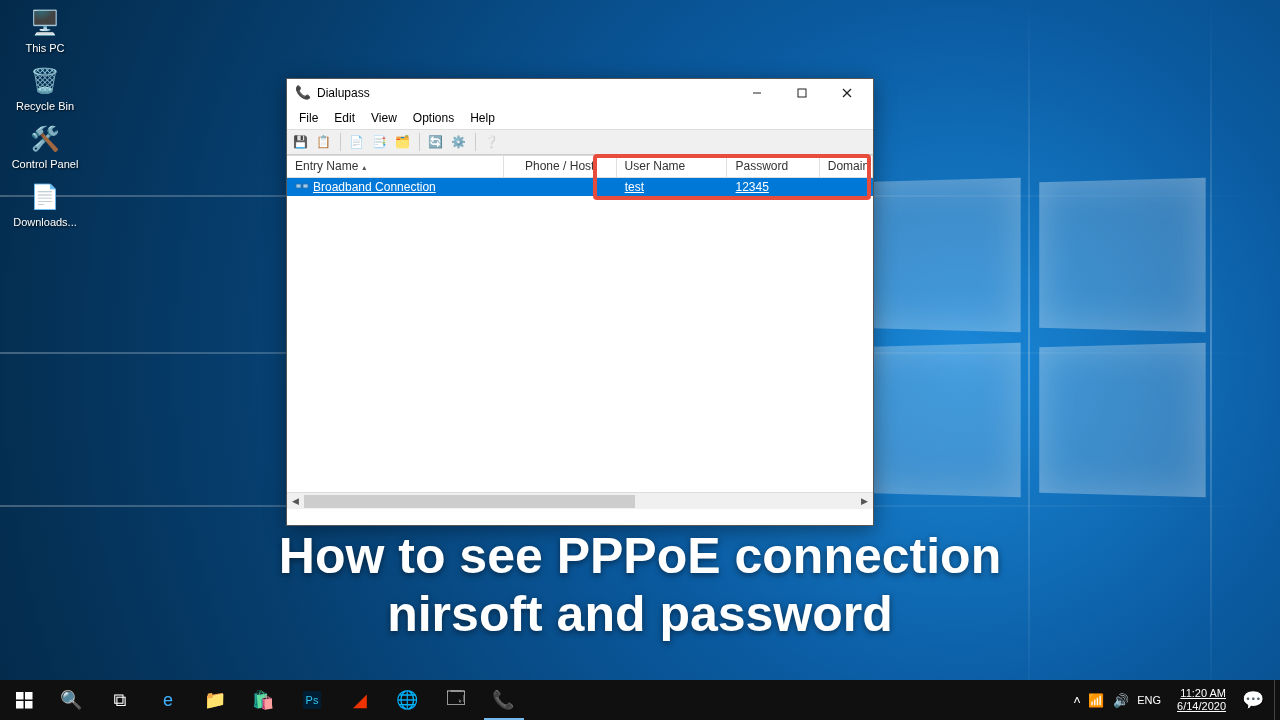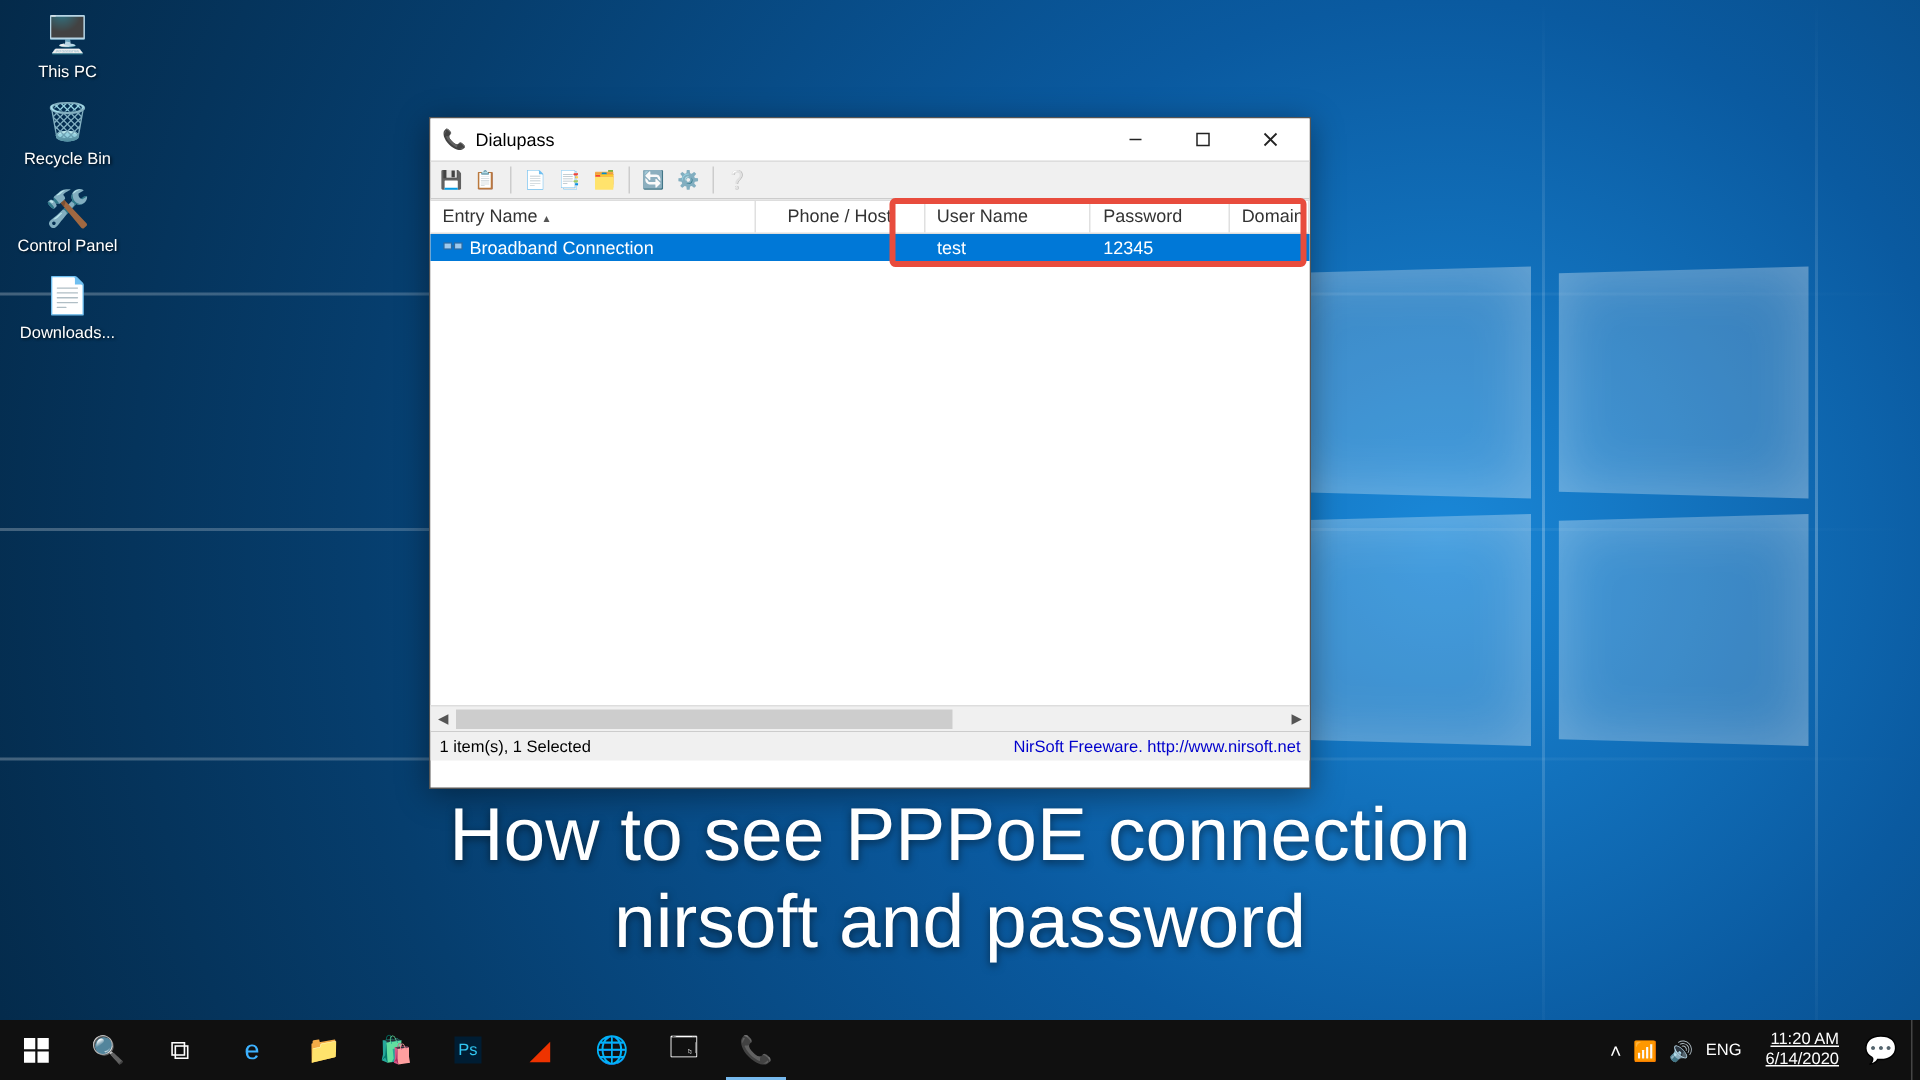--- a/index.html
+++ b/index.html
@@ -55,42 +55,42 @@
 .toolbar { height:26px; background:#f0f0f0; border-top:1px solid #ddd; border-bottom:1px solid #ccc; display:flex; align-items:center; padding:0 4px; gap:3px; }
 .tbtn { width:20px; height:20px; display:flex; align-items:center; justify-content:center; font-size:12px; cursor:pointer; border:1px solid transparent; }
 .tsep { width:1px; height:18px; background:#ccc; margin:0 3px; }
 
 .listview { height:354px; background:#fff; position:relative; border-top:1px solid #ddd; }
 .lv-head { height:22px; background:#fff; display:flex; border-bottom:1px solid #ddd; font-size:12px; color:#333; position:relative; }
 .lv-col { padding:3px 8px; border-right:1px solid #e0e0e0; white-space:nowrap; overflow:hidden; }
 .c-entry { width:232px; } .c-phone { width:120px;text-align:center; } .c-user { width:118px; } .c-pass { width:98px; } .c-dom { width:56px; }
 .sort-ind { font-size:8px; color:#555; margin-left:4px; }
 
-.lv-row { height:18px; display:flex; font-size:12px; align-items:center; }
+.lv-row { height:18px; display:flex; font-size:12px; align-items:center;text-decoration:underline; }
 .lv-row.selected { background:#0078d7; color:#fff; }
 .lv-cell { padding:1px 8px; white-space:nowrap; overflow:hidden; }
 .row-icon { width:14px; height:14px; display:inline-block; margin-right:4px; vertical-align:middle; }
 
 
 .highlight-box { position:absolute; border:4px solid #e84c3d; border-radius:4px; pointer-events:none; }
 
 
 .hscroll { position:absolute; bottom:0; left:0; right:0; height:17px; background:#f0f0f0; border-top:1px solid #ddd; display:flex; align-items:center; }
 .hscroll .arrow { width:17px; height:17px; display:flex; align-items:center; justify-content:center; font-size:9px; color:#555; cursor:pointer; }
 .hscroll .track { flex:1; height:17px; position:relative; }
 .hscroll .thumb { position:absolute; left:0; top:2px; height:13px; width:60%; background:#cdcdcd; }
 
 .statusbar { height:20px; background:#f0f0f0; border-top:1px solid #ccc; display:flex; align-items:center; font-size:11px; padding:0 6px; }
 .statusbar .left { flex:0 0 auto; }
 .statusbar .right { margin-left:auto; color:#0000cc; }
 
 
 .caption {
   position:absolute; left:0; right:0; top:528px; text-align:center;
-  color:#fff; font-size:50px; font-weight:400; line-height:1.15;
+  color:#fff; font-size:50px; font-weight:700; line-height:1.15;
   text-shadow:0 2px 6px rgba(0,0,0,0.5);
   font-family: Arial, sans-serif;
 }
 
 
 .taskbar { position:absolute; left:0; right:0; bottom:0; height:40px; background:#101010; display:flex; align-items:center; }
 .tb-item { width:48px; height:40px; display:flex; align-items:center; justify-content:center; cursor:pointer; color:#fff; font-size:18px; position:relative; }
 .tb-item.active::after { content:""; position:absolute; bottom:0; left:4px; right:4px; height:2px; background:#76b9ed; }
 .tb-right { margin-left:auto; display:flex; align-items:center; height:40px; }
 .tray { display:flex; align-items:center; gap:8px; padding:0 8px; color:#fff; font-size:13px; }
@@ -150,20 +150,27 @@
       </div>
       <div class="winbtn close">
         <svg width="10" height="10">
             <line x1="1" y1="1" x2="9" y2="9" stroke="#222" stroke-width="1.2"></line>
             <line x1="9" y1="1" x2="1" y2="9" stroke="#222" stroke-width="1.2"></line>
           </svg>
       </div>
     </div>
   </div>
 
+  <div class="menubar">
+    <span>File</span>
+    <span>Edit</span>
+    <span>View</span>
+    <span>Options</span>
+    <span>Help</span>
+  </div>
 
   <div class="toolbar">
     <div class="tbtn">
         <span>💾</span>
       </div>
     <div class="tbtn">
         <span>📋</span>
       </div>
     <div class="tsep"></div>
     <div class="tbtn">
@@ -217,24 +224,20 @@
 
     <div class="hscroll">
       <div class="arrow">◀</div>
       <div class="track">
           <div class="thumb"></div>
         </div>
       <div class="arrow">▶</div>
     </div>
   </div>
 
-  <div class="statusbar">
-    <span class="left">1 item(s), 1 Selected</span>
-    <span class="right">NirSoft Freeware.  http://www.nirsoft.net</span>
-  </div>
 </div>
 
 <div class="caption">
   <div>How to see PPPoE connection</div>
   <div>nirsoft and password</div>
 </div>
 
 <div class="taskbar">
   <div class="tb-item">
     <svg width="17" height="17" viewBox="0 0 17 17">

